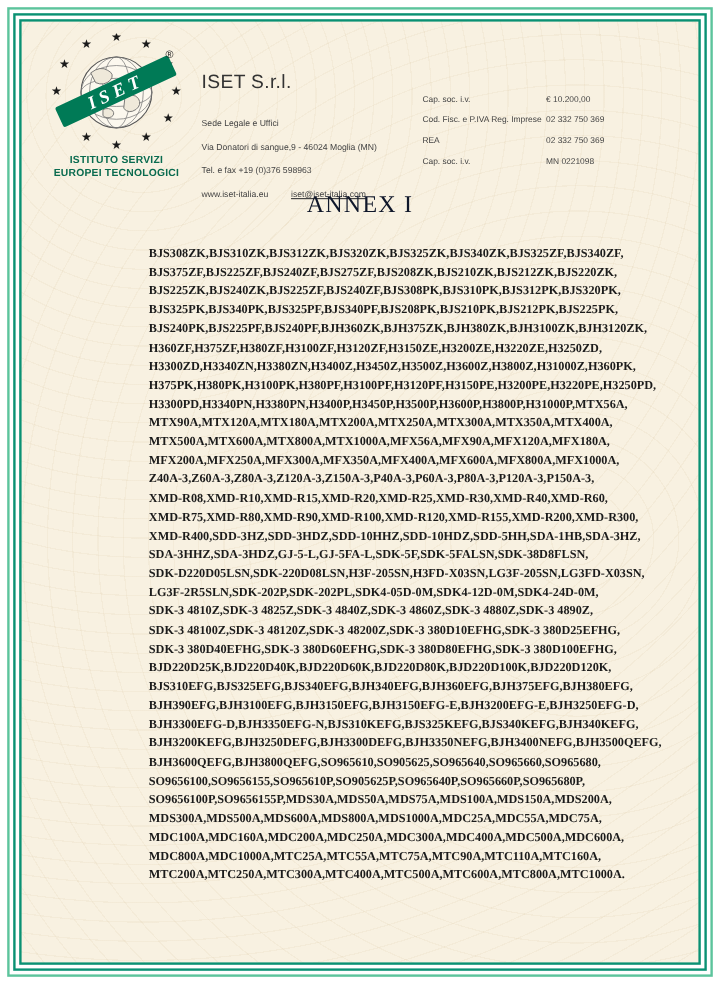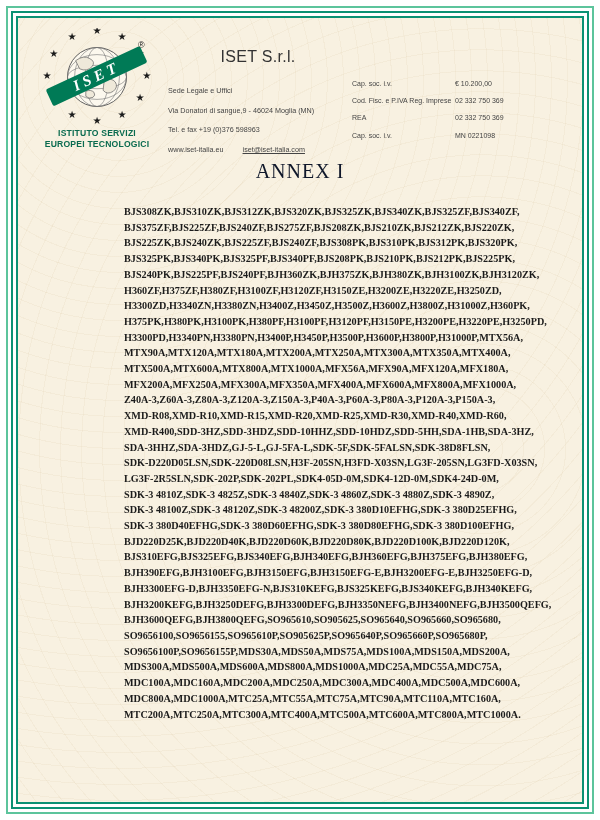--- a/index.html
+++ b/index.html
@@ -10,21 +10,21 @@
   .content-bg{position:absolute;inset:17px;background-color:#f8f1e1;
     background-image:
       repeating-radial-gradient(circle at 18% 8%, rgba(205,180,135,.10) 0 1px, transparent 1px 16px),
       repeating-radial-gradient(circle at 82% 55%, rgba(205,180,135,.10) 0 1px, transparent 1px 21px);}
   
   .logo-block{position:absolute;left:34px;top:28px;width:126px;text-align:center;}
   .logo-svg{display:block;margin:0 auto;}
   .reg-mark{position:absolute;left:104px;top:12px;font-size:9px;color:#222;}
   .institute{margin-top:2px;color:#0a6b4f;font-weight:bold;font-size:8.6px;line-height:10.5px;letter-spacing:.2px;}
   .company-block{position:absolute;left:168px;top:44px;width:180px;color:#3a3a3a;}
-  .company-name{font-size:16px;font-weight:400;color:#333;margin:4px 0 20px 0;letter-spacing:.3px;text-align:center;}
+  .company-name{font-size:16px;font-weight:400;color:#333;margin:16px 0 20px 0;letter-spacing:.3px;}
   .addr-line{font-size:7.2px;color:#444;margin-bottom:10.5px;}
   .web-line{font-size:7.2px;color:#444;}
   .email{text-decoration:underline;color:#444;margin-left:17px;}
   .info-block{position:absolute;left:352px;top:80px;width:210px;}
   .info-row{display:flex;margin-bottom:10.2px;font-size:7.0px;color:#444;}
   .info-label{width:103px;flex:none;}
   .info-value{flex:1;}
   
   .annex-title{position:absolute;left:0;top:160px;width:100%;text-align:center;margin:0;
     font-family:"Liberation Serif",serif;font-weight:400;font-size:20px;letter-spacing:1px;color:#0f172a;}
@@ -119,20 +119,21 @@
       <div class="annex-line">BJS240PK,BJS225PF,BJS240PF,BJH360ZK,BJH375ZK,BJH380ZK,BJH3100ZK,BJH3120ZK,</div>
       <div class="annex-line">H360ZF,H375ZF,H380ZF,H3100ZF,H3120ZF,H3150ZE,H3200ZE,H3220ZE,H3250ZD,</div>
       <div class="annex-line">H3300ZD,H3340ZN,H3380ZN,H3400Z,H3450Z,H3500Z,H3600Z,H3800Z,H31000Z,H360PK,</div>
       <div class="annex-line">H375PK,H380PK,H3100PK,H380PF,H3100PF,H3120PF,H3150PE,H3200PE,H3220PE,H3250PD,</div>
       <div class="annex-line">H3300PD,H3340PN,H3380PN,H3400P,H3450P,H3500P,H3600P,H3800P,H31000P,MTX56A,</div>
       <div class="annex-line">MTX90A,MTX120A,MTX180A,MTX200A,MTX250A,MTX300A,MTX350A,MTX400A,</div>
       <div class="annex-line">MTX500A,MTX600A,MTX800A,MTX1000A,MFX56A,MFX90A,MFX120A,MFX180A,</div>
       <div class="annex-line">MFX200A,MFX250A,MFX300A,MFX350A,MFX400A,MFX600A,MFX800A,MFX1000A,</div>
       <div class="annex-line">Z40A-3,Z60A-3,Z80A-3,Z120A-3,Z150A-3,P40A-3,P60A-3,P80A-3,P120A-3,P150A-3,</div>
       <div class="annex-line">XMD-R08,XMD-R10,XMD-R15,XMD-R20,XMD-R25,XMD-R30,XMD-R40,XMD-R60,</div>
+      <div class="annex-line">XMD-R75,XMD-R80,XMD-R90,XMD-R100,XMD-R120,XMD-R155,XMD-R200,XMD-R300,</div>
       <div class="annex-line">XMD-R400,SDD-3HZ,SDD-3HDZ,SDD-10HHZ,SDD-10HDZ,SDD-5HH,SDA-1HB,SDA-3HZ,</div>
       <div class="annex-line">SDA-3HHZ,SDA-3HDZ,GJ-5-L,GJ-5FA-L,SDK-5F,SDK-5FALSN,SDK-38D8FLSN,</div>
       <div class="annex-line">SDK-D220D05LSN,SDK-220D08LSN,H3F-205SN,H3FD-X03SN,LG3F-205SN,LG3FD-X03SN,</div>
       <div class="annex-line">LG3F-2R5SLN,SDK-202P,SDK-202PL,SDK4-05D-0M,SDK4-12D-0M,SDK4-24D-0M,</div>
       <div class="annex-line">SDK-3 4810Z,SDK-3 4825Z,SDK-3 4840Z,SDK-3 4860Z,SDK-3 4880Z,SDK-3 4890Z,</div>
       <div class="annex-line">SDK-3 48100Z,SDK-3 48120Z,SDK-3 48200Z,SDK-3 380D10EFHG,SDK-3 380D25EFHG,</div>
       <div class="annex-line">SDK-3 380D40EFHG,SDK-3 380D60EFHG,SDK-3 380D80EFHG,SDK-3 380D100EFHG,</div>
       <div class="annex-line">BJD220D25K,BJD220D40K,BJD220D60K,BJD220D80K,BJD220D100K,BJD220D120K,</div>
       <div class="annex-line">BJS310EFG,BJS325EFG,BJS340EFG,BJH340EFG,BJH360EFG,BJH375EFG,BJH380EFG,</div>
       <div class="annex-line">BJH390EFG,BJH3100EFG,BJH3150EFG,BJH3150EFG-E,BJH3200EFG-E,BJH3250EFG-D,</div>

